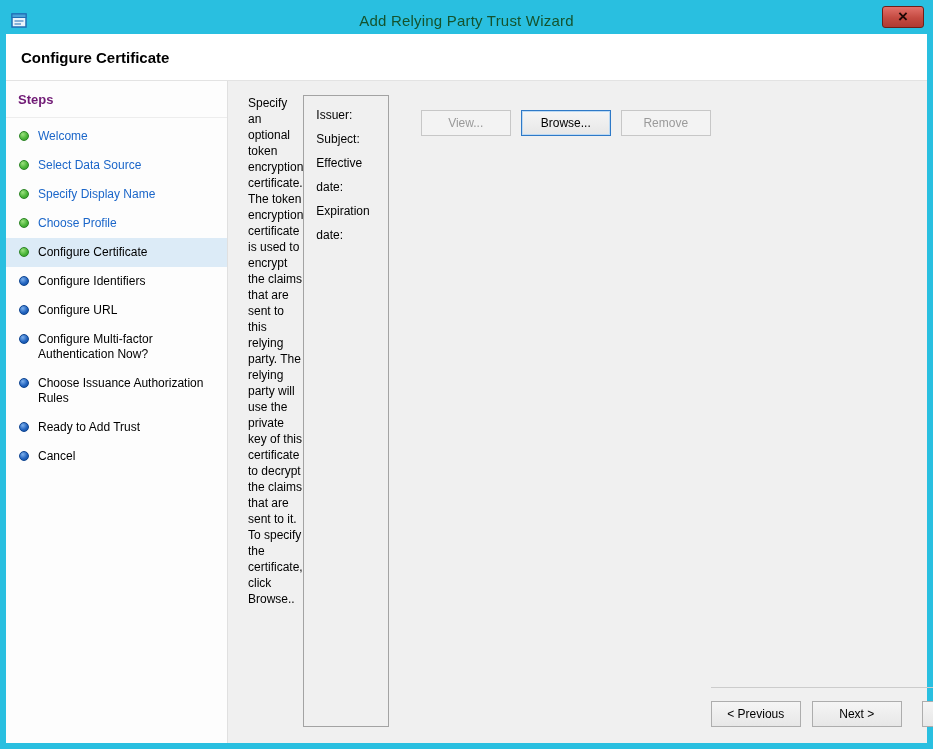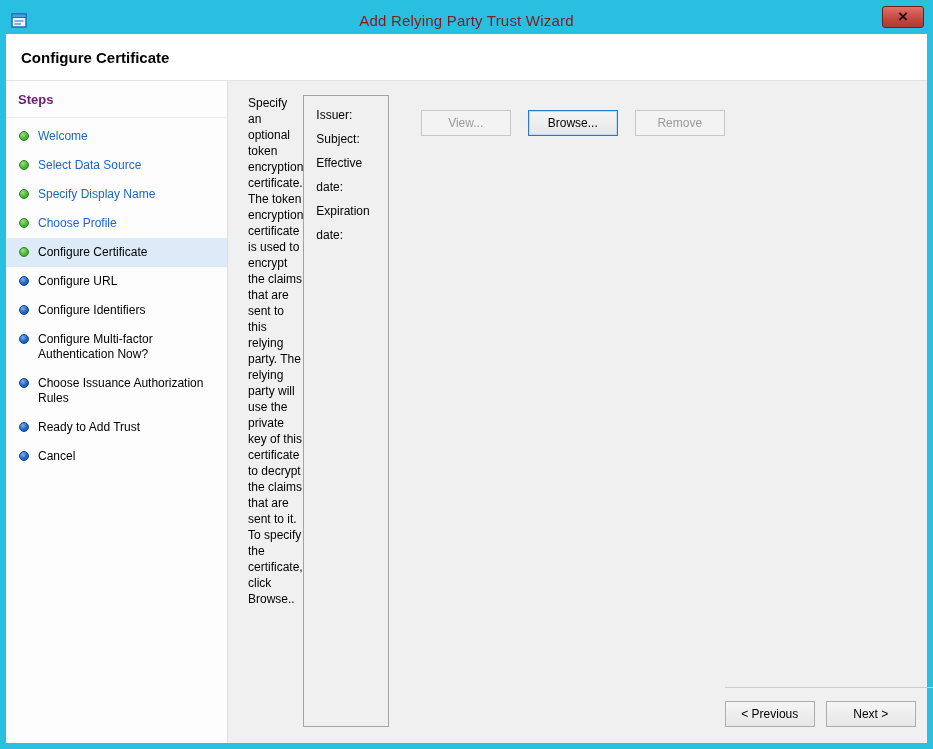--- a/index.html
+++ b/index.html
@@ -16,21 +16,21 @@
   
   .titlebar {
     flex:0 0 28px; height:28px;
     background:#29bfe0;
     position:relative;
     display:flex; align-items:center;
   }
   .app-icon { margin-left:3px; width:20px; height:18px; display:inline-flex; align-items:center; justify-content:center; }
   .titlebar-title {
     position:absolute; left:0; right:0; text-align:center;
-    font-size:15px; color:#7f1d1d; letter-spacing:.2px;
+    font-size:15px; color:#14532d; letter-spacing:.2px;
   }
   .close-btn {
     position:absolute; right:3px; top:0px;
     width:42px; height:22px;
     background:linear-gradient(#e2716a 0%, #c44a41 55%, #b03a32 100%);
     border:1px solid #6e1f19; border-radius:3px;
     color:#1d0705; font-weight:bold; font-size:17px; line-height:18px;
     display:flex; align-items:center; justify-content:center;
     cursor:pointer; padding:0;
   }
@@ -94,21 +94,21 @@
     max-width:684px;
   }
   .groupbox {
     border:1px solid #a3a3a3;
     padding:7px 12px 10px 12px;
     margin-right:6px;
   }
   .fieldrow { font-size:12px; line-height:24px; color:#000; }
   .field-value { margin-left:6px; }
 
-  .cert-buttons { display:flex; gap:17px; margin:15px 0 0 10px;padding-left:16px; }
+  .cert-buttons { display:flex; gap:10px; margin:15px 0 0 10px;padding-left:16px; }
 
   button.win {
     min-width:90px; height:26px;
     font-family:"Liberation Sans", sans-serif; font-size:12px; color:#000;
     background:linear-gradient(#f5f5f5, #e7e7e7);
     border:1px solid #adadad;
     padding:0 10px; cursor:pointer;
   }
   button.win.disabled {
     color:#9a9a9a;
@@ -175,25 +175,25 @@
         <li class="step done">
           <span class="bullet done"></span>
           <span class="step-label">Choose Profile</span>
         </li>
         <li class="step current">
           <span class="bullet done"></span>
           <span class="step-label">Configure Certificate</span>
         </li>
         <li class="step todo">
           <span class="bullet todo"></span>
+          <span class="step-label">Configure Identifiers</span>
+        </li>
+        <li class="step todo">
+          <span class="bullet todo"></span>
           <span class="step-label">Configure URL</span>
-        </li>
-        <li class="step todo">
-          <span class="bullet todo"></span>
-          <span class="step-label">Configure Identifiers</span>
         </li>
         <li class="step todo">
           <span class="bullet todo"></span>
           <span class="step-label">Configure Multi-factor Authentication Now?</span>
         </li>
         <li class="step todo">
           <span class="bullet todo"></span>
           <span class="step-label">Choose Issuance Authorization Rules</span>
         </li>
         <li class="step todo">

